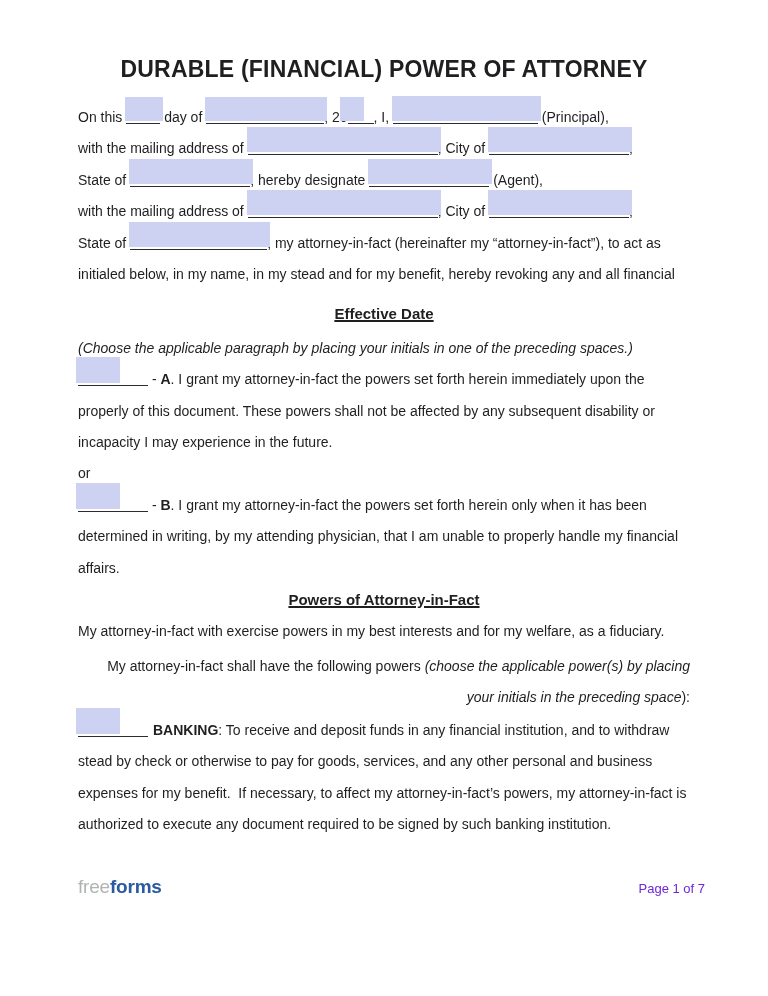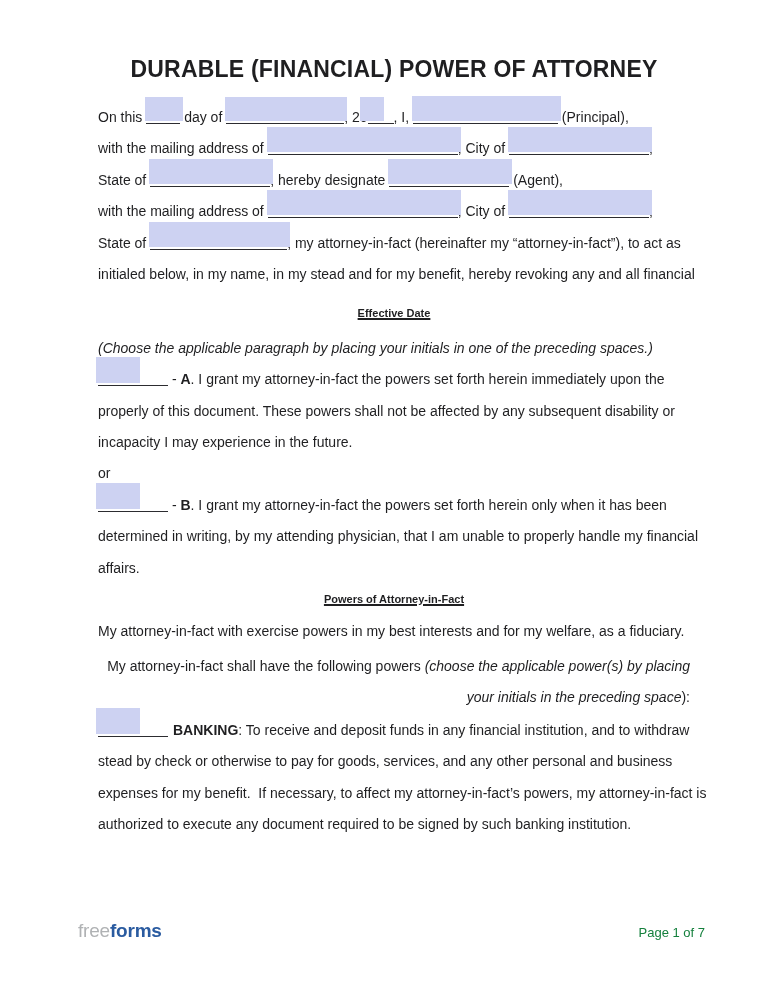--- a/index.html
+++ b/index.html
@@ -2,37 +2,37 @@
 <html style="--field-highlight: #cdd2f2; --underline: #2c2c30; --text: #1f1f21; --logo-gray: #b0b2b4; --logo-blue: #2a5ba0;"><head>
 <meta charset="utf-8">
 <style>
   html,body { margin:0; padding:0; background:#ffffff; }
   .page {
     position:relative;
     width:768px; height:996px;
     margin:0 auto;
     background:#ffffff;
     box-sizing:border-box;
-    padding:56px 78px 0 98px;
+    padding:56px 78px 0 78px;
     font-family:"Liberation Sans","DejaVu Sans",sans-serif;
     color:var(--text,#1f1f21);
     overflow:hidden;
   }
   .title {
     margin:0 0 20px 0;
     font-size:23px; line-height:26px;
     font-weight:bold; text-align:center;
     letter-spacing:0.2px;
   }
   .line {
     font-size:14px; line-height:31.4px;
     white-space:pre;
   }
   .heading {
-    font-size:11px; font-weight:bold;
+    font-size:15px; font-weight:bold;
     text-decoration:underline;
     text-decoration-thickness:1.5px;
     text-align:center;
     line-height:31.4px; margin:0;
   }
   .heading--ed { margin:8px 0 3px 0; }
   .heading--powers { margin:0; }
   .italic { font-style:italic; }
   i { font-style:italic; }
   b { font-weight:bold; }
@@ -60,27 +60,27 @@
   .w-pname { width:145px; }
   .w-addr  { width:190px; }
   .w-city  { width:140px; }
   .w-sname { width:120px; }
   .w-state5{ width:137px; }
   .w-init  { width:70px; }
   .blank--initial::before { left:-2px; right:auto; width:44px; height:26px; }
   .gap-after-blank { margin-left:5px; }
 
   .footer {
-    position:absolute; left:78px; right:63px; top:920px;
+    position:absolute; left:78px; right:63px; top:876px;
     display:flex; justify-content:space-between; align-items:baseline;
   }
   .logo { font-size:19px; letter-spacing:-0.2px; cursor:pointer; }
   .logo .free  { color:var(--logo-gray,#b0b2b4); font-weight:400; }
   .logo .forms { color:var(--logo-blue,#2a5ba0); font-weight:700; }
-  .pagenum { font-size:13px; color:#15803d; }
+  .pagenum { font-size:13px; color:#6d28d9; }
 </style>
 </head>
 <body>
 
 <div class="page">
 
   <h1 class="title">DURABLE (FINANCIAL) POWER OF ATTORNEY</h1>
 
   <div class="para">
     <div class="line"><span>On this </span><span class="blank w-day"></span><span> day of </span><span class="blank w-month"></span><span>, 20</span><span class="blank w-year"></span><span>, I, </span><span class="blank w-pname blank--tall"></span><span> (Principal),</span></div>

